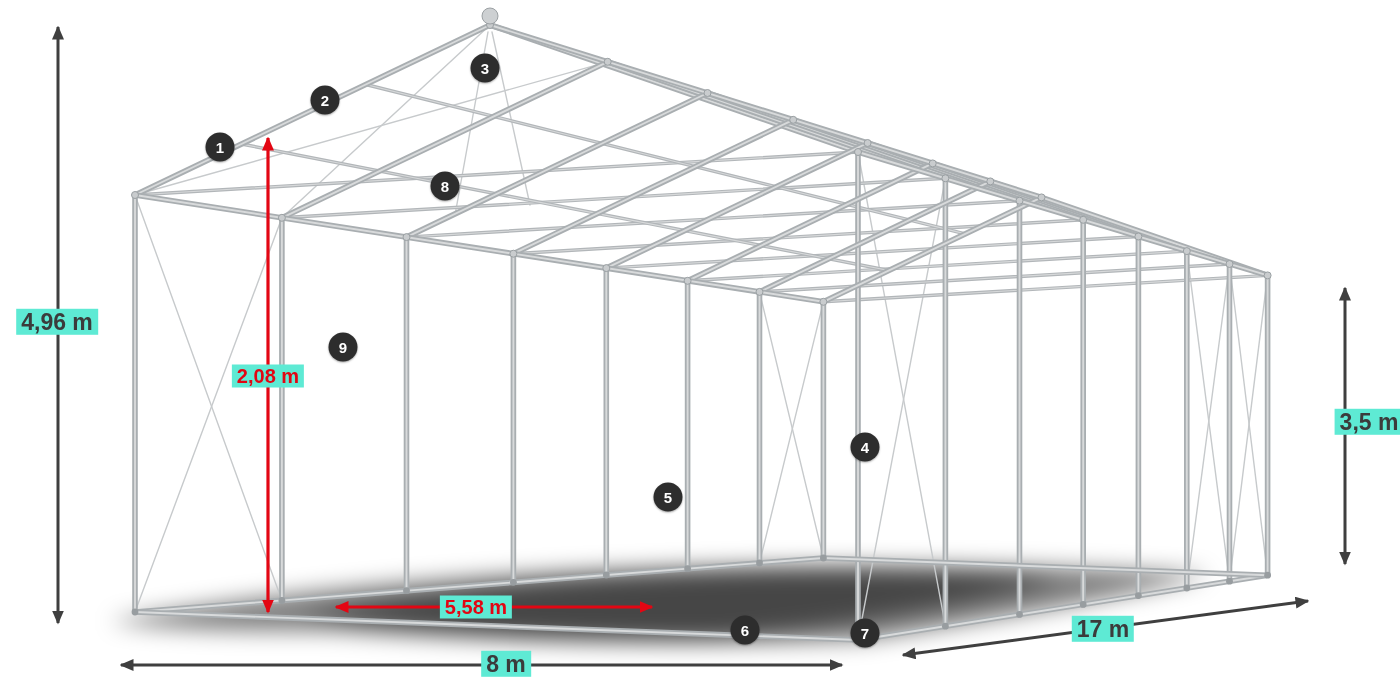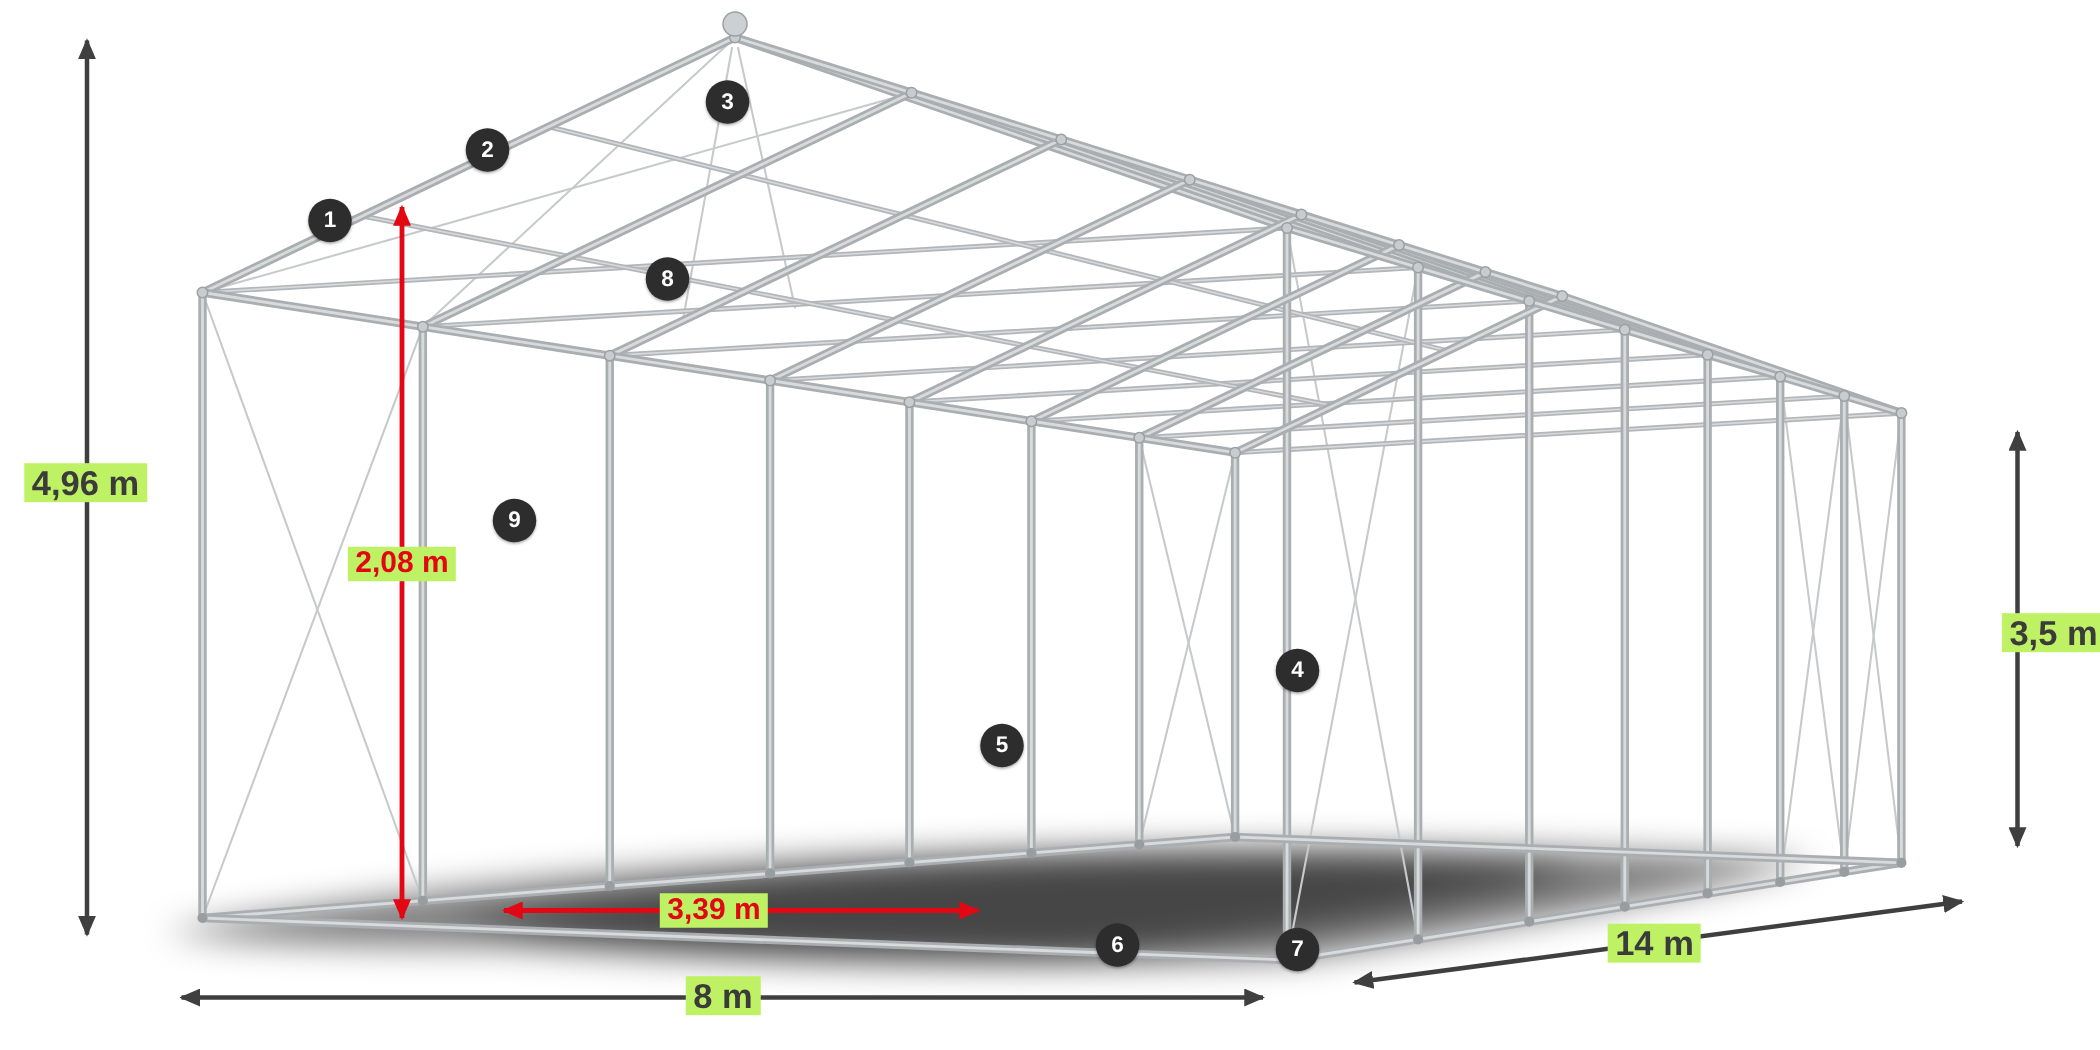--- a/index.html
+++ b/index.html
@@ -2,21 +2,21 @@
 <html><head>
 <meta charset="utf-8">
 <style>
   html,body{margin:0;padding:0;background:#fff;}
   .stage{position:relative;width:1400px;height:700px;background:#fff;overflow:hidden;
          font-family:"Liberation Sans",sans-serif;}
   .stage svg{position:absolute;left:0;top:0;}
   .marker{position:absolute;transform:translate(-50%,-50%);width:29px;height:29px;border-radius:50%;
           background:#2d2d2d;color:#fff;font-weight:700;font-size:15px;display:flex;
           align-items:center;justify-content:center;box-shadow:0 1px 2px rgba(0,0,0,.35);z-index:5;}
-  .dim{position:absolute;transform:translate(-50%,-50%);background:#bef264;padding:0 5px;line-height:1.15;
+  .dim{position:absolute;transform:translate(-50%,-50%);background:#5eead4;padding:0 5px;line-height:1.15;
        white-space:nowrap;font-weight:700;z-index:6;}
   .dim.dark{color:#3b3b3b;font-size:23px;}
   .dim.red{color:#e30613;font-size:20px;}
 </style>
 </head>
 <body>
 
 <div class="stage">
 
   <svg width="1400" height="700" viewBox="0 0 1400 700">
@@ -217,23 +217,23 @@
     </g>
     <g stroke="#e30613" stroke-width="3.2" fill="none">
       <line x1="268" y1="138" x2="268" y2="612" marker-start="url(#ahR)" marker-end="url(#ahR)"></line>
       <line x1="336" y1="607" x2="652" y2="607" marker-start="url(#ahR)" marker-end="url(#ahR)"></line>
     </g>
   </svg>
 
   <div class="dim dark" style="left:57px;top:322px">4,96 m</div>
   <div class="dim red" style="left:268px;top:376px">2,08 m</div>
   <div class="dim dark" style="left:1369px;top:422px">3,5 m</div>
-  <div class="dim red" style="left:476px;top:607px">3,39 m</div>
-  <div class="dim dark" style="left:482px;top:664px">8 m</div>
-  <div class="dim dark" style="left:1103px;top:629px">14 m</div>
+  <div class="dim red" style="left:476px;top:607px">5,58 m</div>
+  <div class="dim dark" style="left:506px;top:664px">8 m</div>
+  <div class="dim dark" style="left:1103px;top:629px">17 m</div>
 
   <div class="marker" style="left:220px;top:147px">1</div>
   <div class="marker" style="left:325px;top:100px">2</div>
   <div class="marker" style="left:485px;top:68px">3</div>
   <div class="marker" style="left:865px;top:447px">4</div>
   <div class="marker" style="left:668px;top:497px">5</div>
   <div class="marker" style="left:745px;top:630px">6</div>
   <div class="marker" style="left:865px;top:633px">7</div>
   <div class="marker" style="left:445px;top:186px">8</div>
   <div class="marker" style="left:343px;top:347px">9</div>

